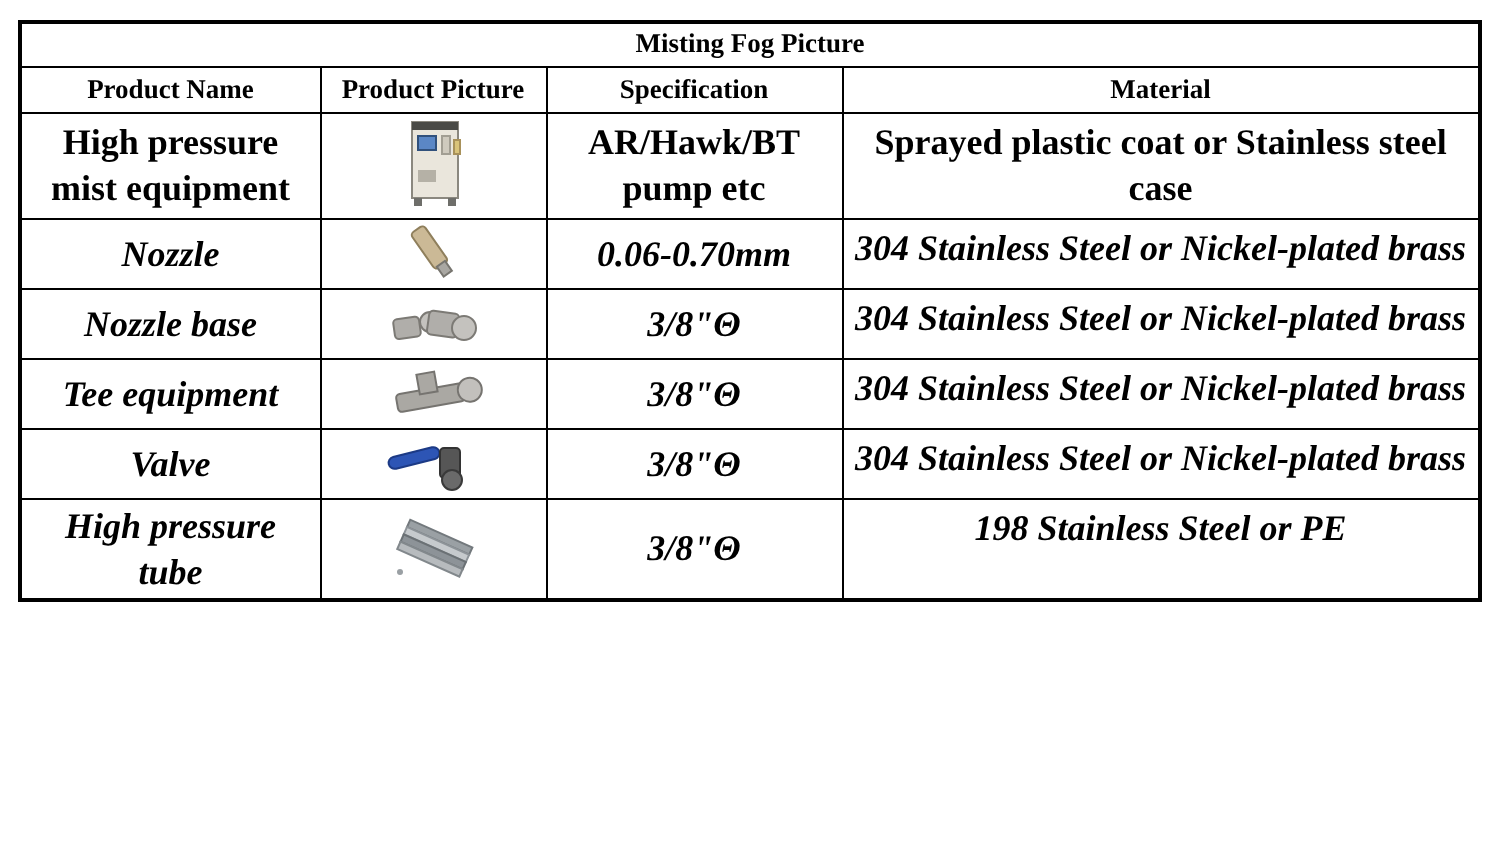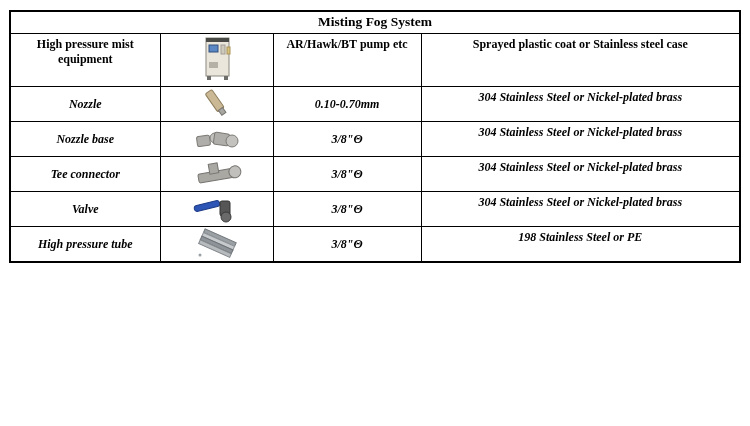--- a/index.html
+++ b/index.html
@@ -8,21 +8,21 @@
     font-family:"Liberation Serif","DejaVu Serif",serif;
     color:#000;position:relative;overflow:hidden;
   }
   .sheet{position:absolute;left:9px;top:10px;}
   table{
     border-collapse:collapse;table-layout:fixed;width:730px;
     border:2px solid #000;background:#fff;
   }
   td{
     border:1px solid #000;
-    font-weight:bold;font-size:12px;line-height:1.25;
+    font-weight:bold;font-size:18px;line-height:1.25;
     text-align:center;vertical-align:middle;
     padding:2px 6px;overflow:hidden;
   }
   tr.tr-title td{height:17px;font-size:13.5px;}
   tr.tr-head td{height:18px;font-size:13.5px;}
   tr.tr-first td{height:47px;vertical-align:top;padding-top:3px;}
   tr.tr-item td{height:29px;font-style:italic;}
   td.mat{vertical-align:top;padding-top:3px;}
   td.pic{padding:0;vertical-align:middle;}
   tr.tr-first td.pic{vertical-align:top;padding-top:2px;}
@@ -35,23 +35,29 @@
 <table>
   <colgroup>
     <col style="width:150px">
         <col style="width:113px">
         <col style="width:148px">
         <col style="width:319px">
   </colgroup>
 
   <tbody>
         <tr class="tr-title">
-    <td colspan="4">Misting Fog System</td>
+    <td colspan="4">Misting Fog Picture</td>
   </tr>
 
+  <tr class="tr-head">
+    <td>Product Name</td>
+    <td>Product Picture</td>
+    <td>Specification</td>
+    <td>Material</td>
+  </tr>
 
   <tr class="tr-first">
     <td>High pressure mist equipment</td>
     <td class="pic">
       <svg width="46" height="46" viewBox="0 0 46 46">
         <rect x="12" y="2" width="23" height="38" fill="#eae6dc" stroke="#8b887f"></rect>
         <rect x="12" y="2" width="23" height="4" fill="#4a4a46"></rect>
         <rect x="15" y="9" width="9" height="7" fill="#5b87c5" stroke="#31517c"></rect>
         <rect x="27" y="9" width="4" height="9" fill="#cfcabe" stroke="#a29e93"></rect>
         <rect x="33" y="11" width="3" height="7" fill="#d9c37a" stroke="#a8915a"></rect>
@@ -67,21 +73,21 @@
   <tr class="tr-item">
     <td>Nozzle</td>
     <td class="pic">
       <svg width="50" height="32" viewBox="0 0 50 32">
         <g transform="rotate(-35 25 16)">
           <rect x="21" y="1" width="8" height="22" rx="2" fill="#cbb996" stroke="#8f7f5c"></rect>
           <rect x="22.5" y="22" width="5" height="6" fill="#a9a7a2" stroke="#77756f"></rect>
         </g>
       </svg>
     </td>
-    <td>0.10-0.70mm</td>
+    <td>0.06-0.70mm</td>
     <td class="mat">304 Stainless Steel or Nickel-plated brass</td>
   </tr>
 
   <tr class="tr-item">
     <td>Nozzle base</td>
     <td class="pic">
       <svg width="56" height="28" viewBox="0 0 56 28">
         <g fill="#b0aeaa" stroke="#7c7a75">
           <rect x="8" y="11" width="13" height="10" rx="2" transform="rotate(-8 14 16)"></rect>
           <circle cx="26" cy="13" r="5" fill="#c4c2be"></circle>
@@ -90,21 +96,21 @@
         </g>
       </svg>
     </td>
     <td>3/8"Θ</td>
     <td class="mat">304 Stainless Steel or Nickel-plated brass</td>
   </tr>
 
 
 
   <tr class="tr-item">
-    <td>Tee connector</td>
+    <td>Tee equipment</td>
     <td class="pic">
       <svg width="52" height="30" viewBox="0 0 52 30">
         <g fill="#aaa8a3" stroke="#767470" transform="rotate(-10 26 15)">
           <rect x="7" y="12" width="34" height="9" rx="2"></rect>
           <rect x="19" y="4" width="9" height="10"></rect>
           <circle cx="44" cy="16" r="6" fill="#c2c0bc"></circle>
         </g>
       </svg>
     </td>
     <td>3/8"Θ</td>

